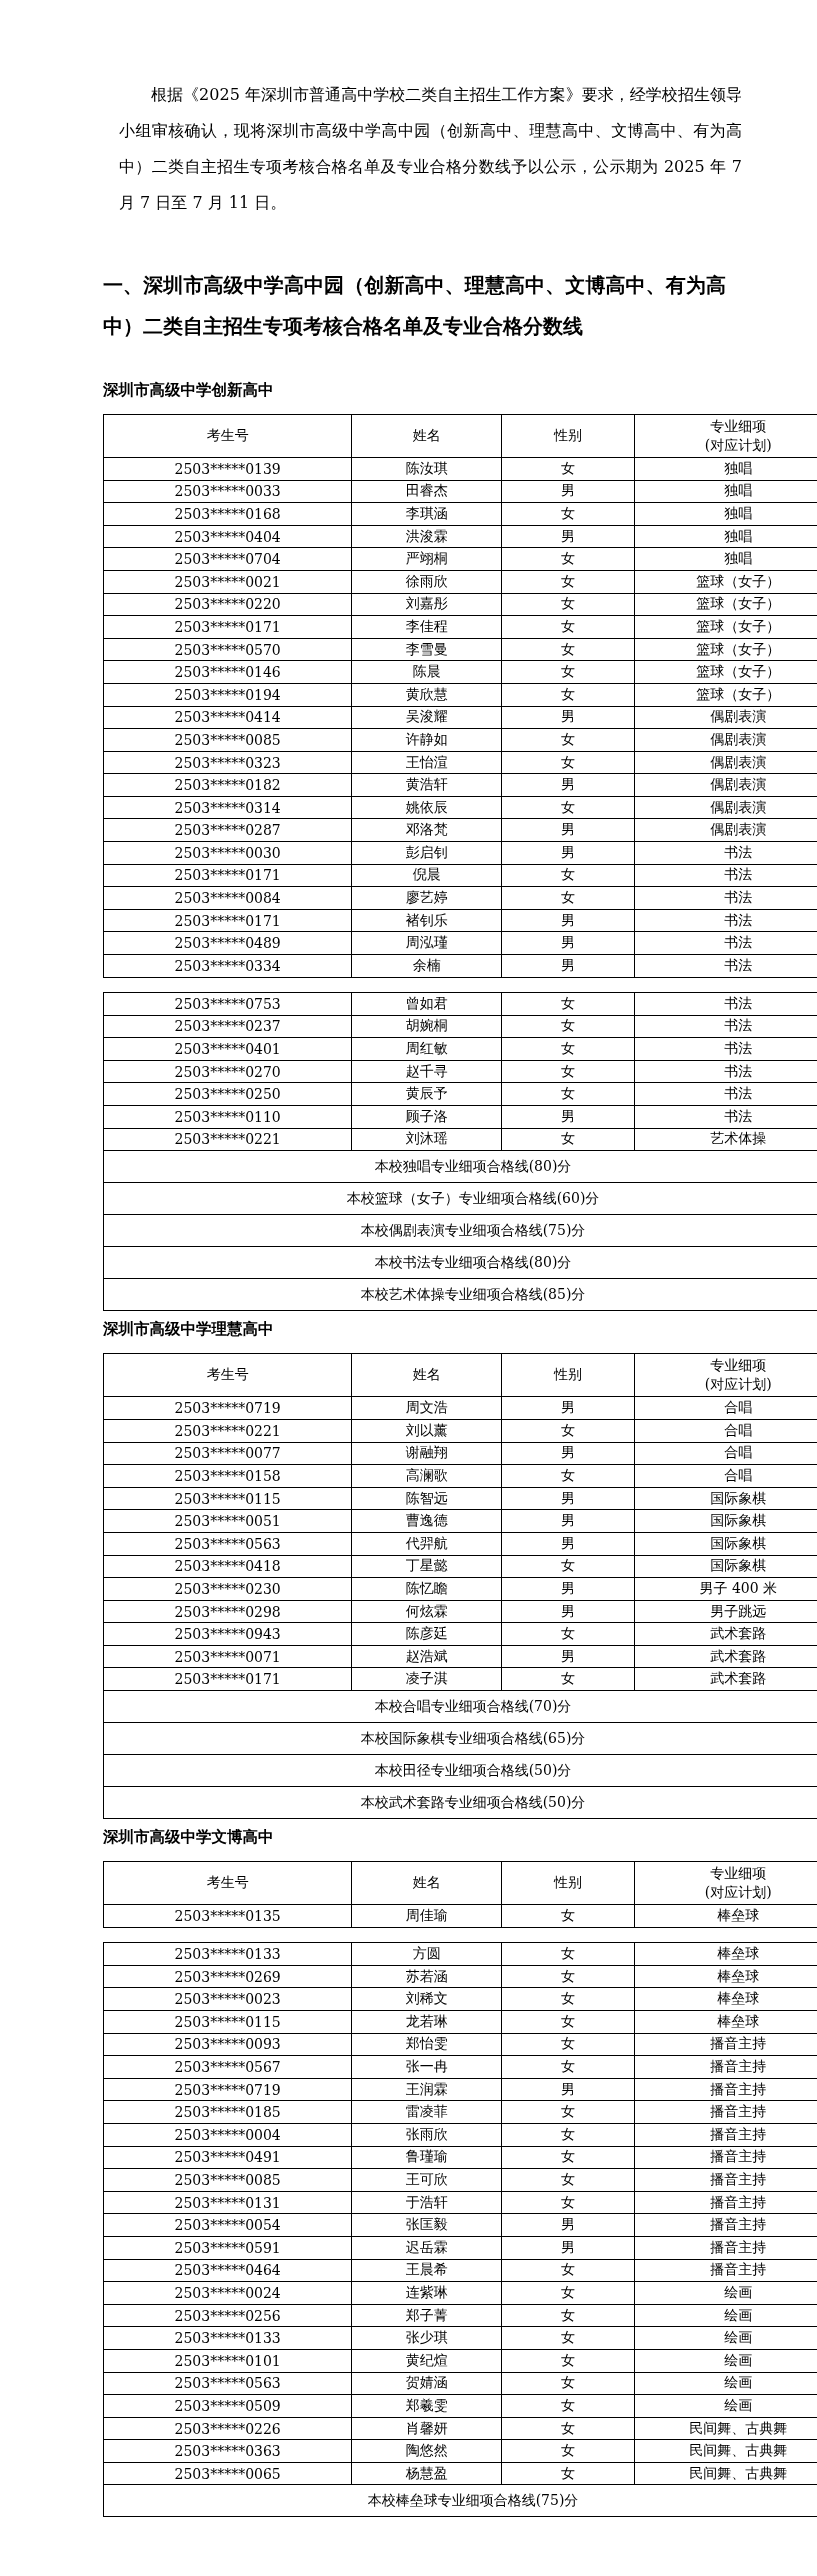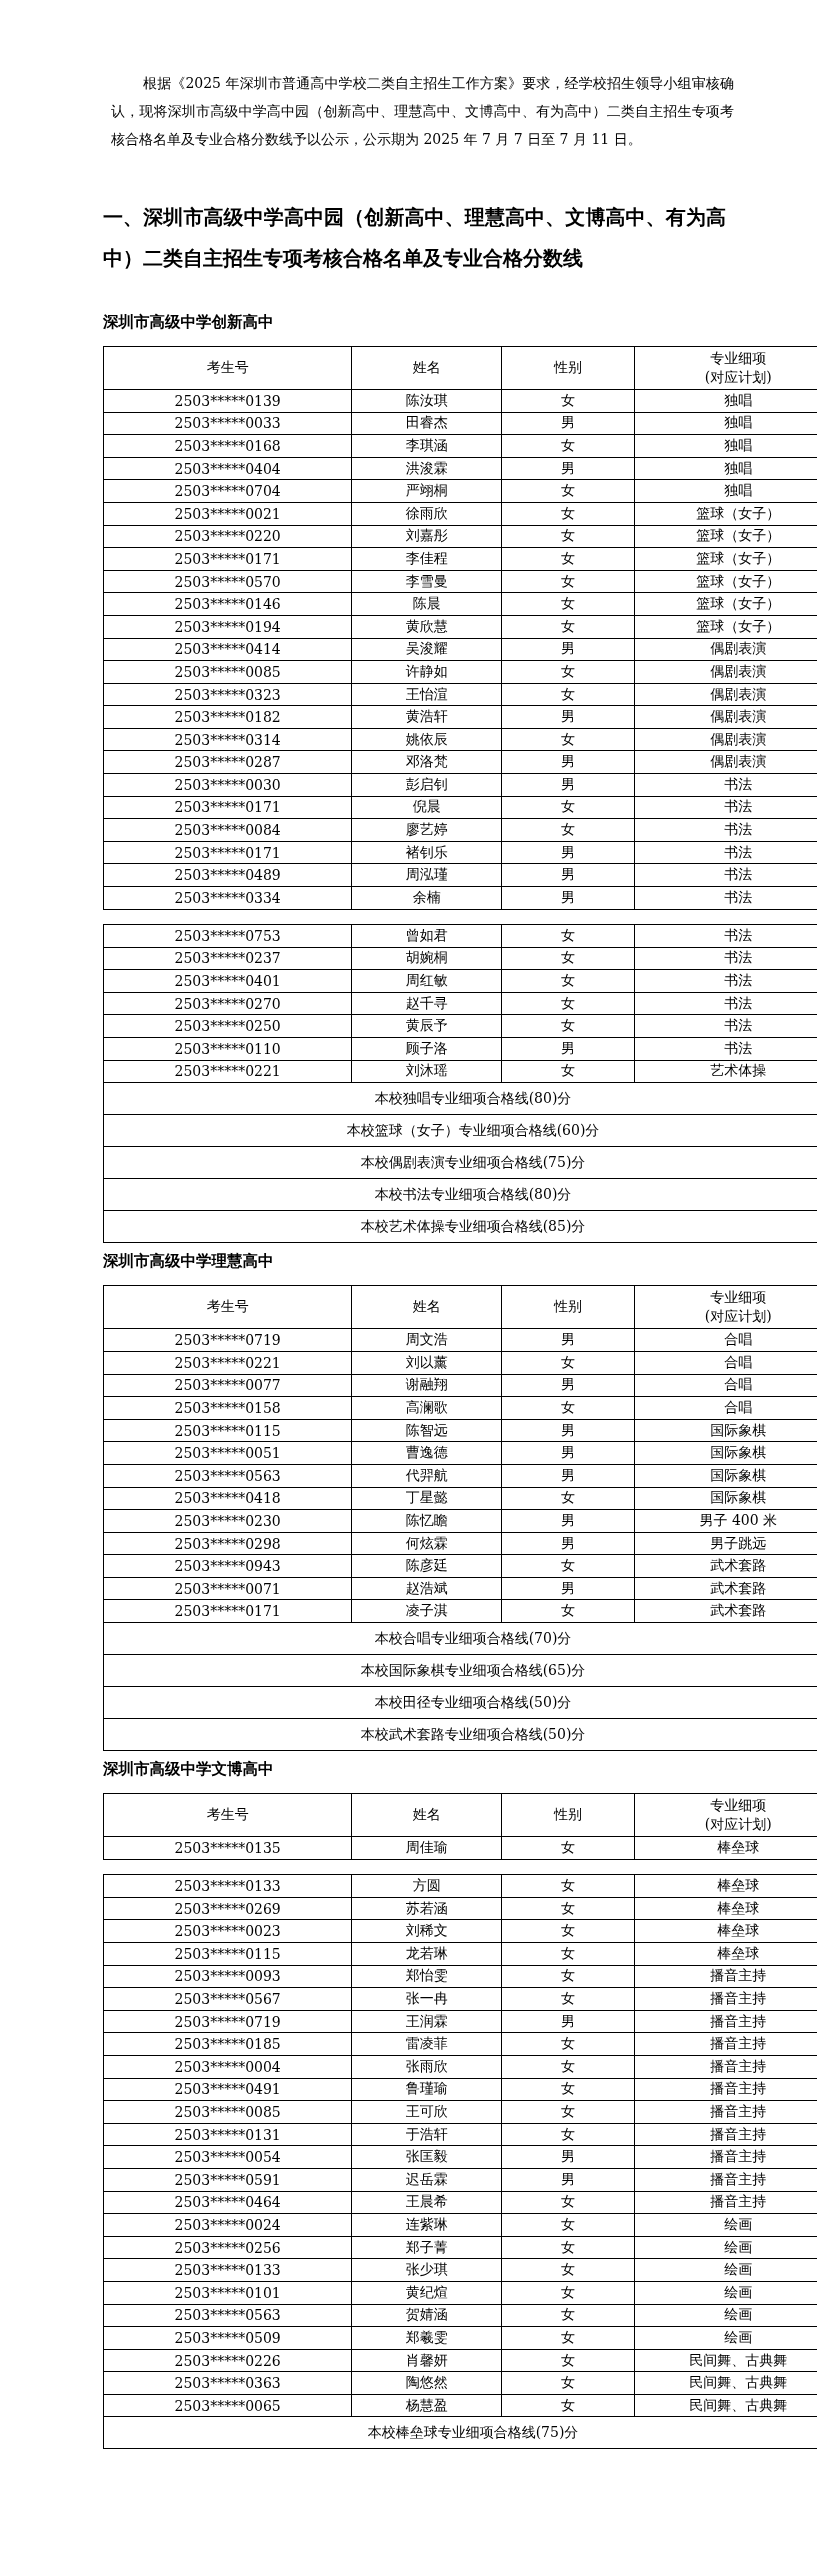--- a/index.html
+++ b/index.html
@@ -5,25 +5,25 @@
   html,body{margin:0;padding:0;background:#ffffff;}
   .page{
     width:818px;
     box-sizing:border-box;
     padding:61px 91px 77px 103px;
     font-family:"DejaVu Serif","Liberation Serif",serif;
     color:#000;
     background:#fff;
   }
   .intro{
-    font-size:14px;
-    line-height:28px;
+    font-size:16px;
+    line-height:36px;
     text-indent:32px;
     text-align:justify;
-    margin:8px;
+    margin:16px;
     width:623px;
   }
   .sec-heading{
     font-size:20px;
     line-height:41px;
     font-weight:bold;
     text-align:justify;
     margin:44px 0 33px 0;
     width:623px;
   }

